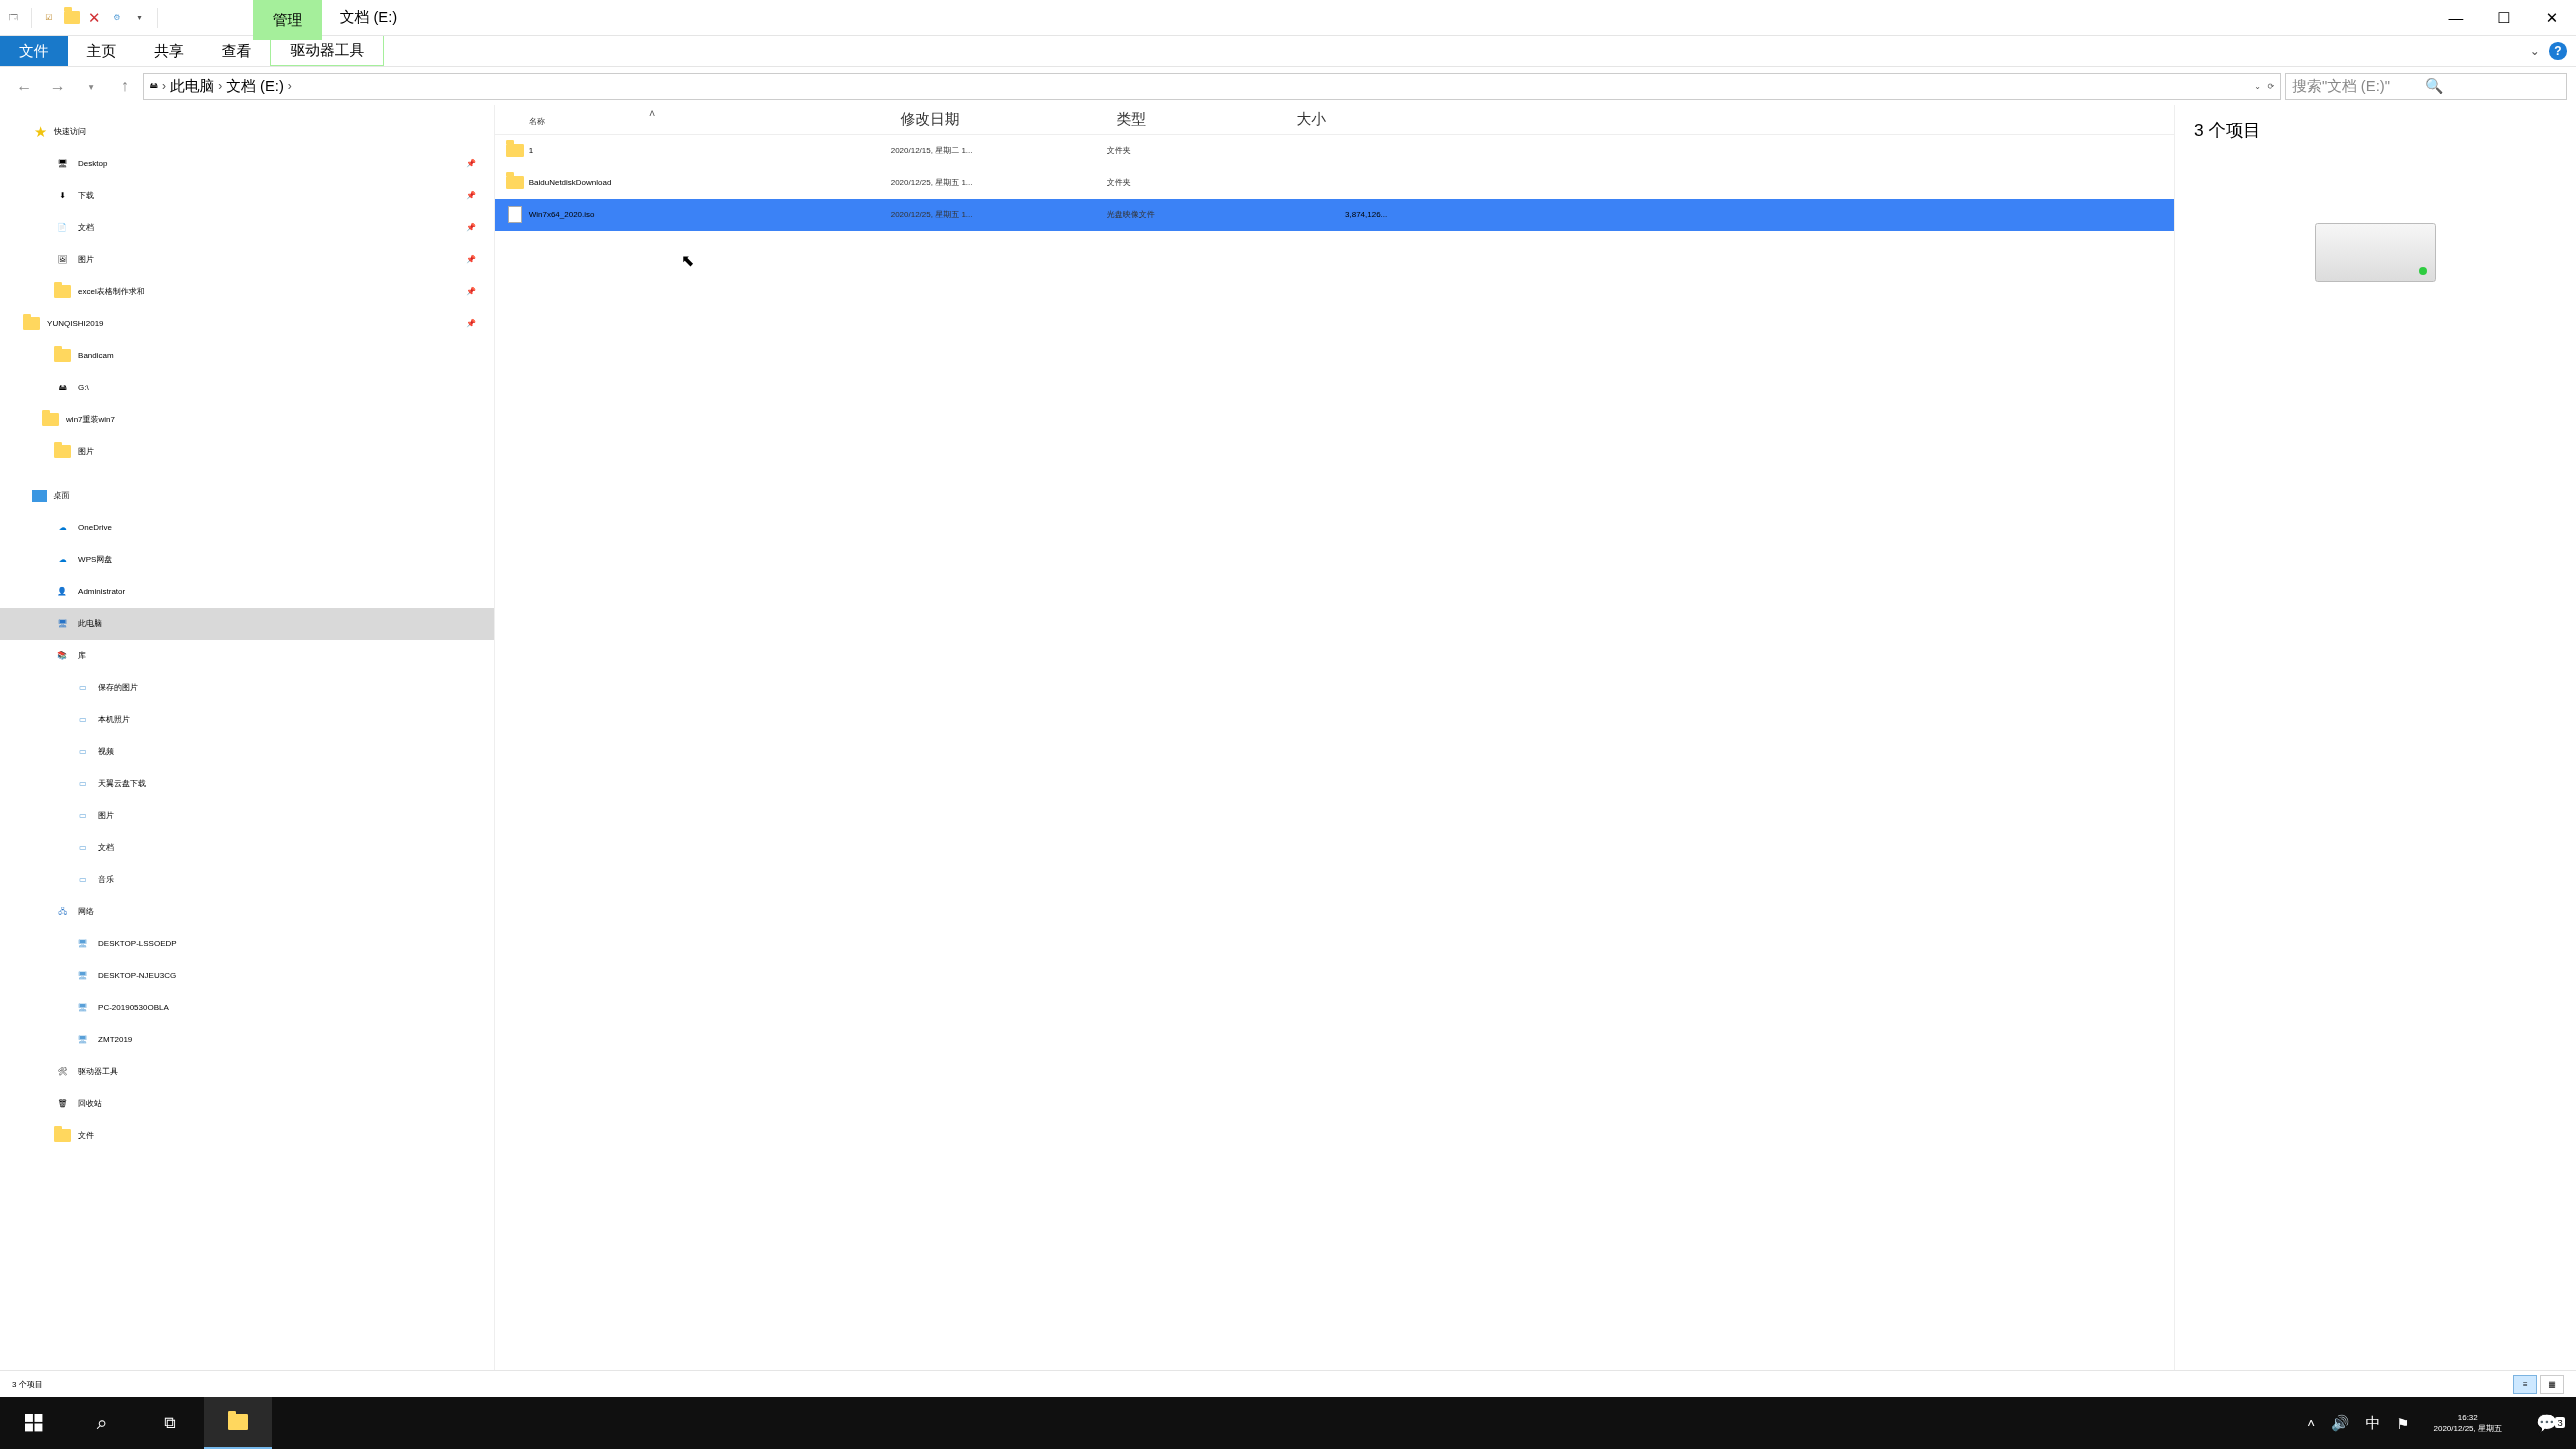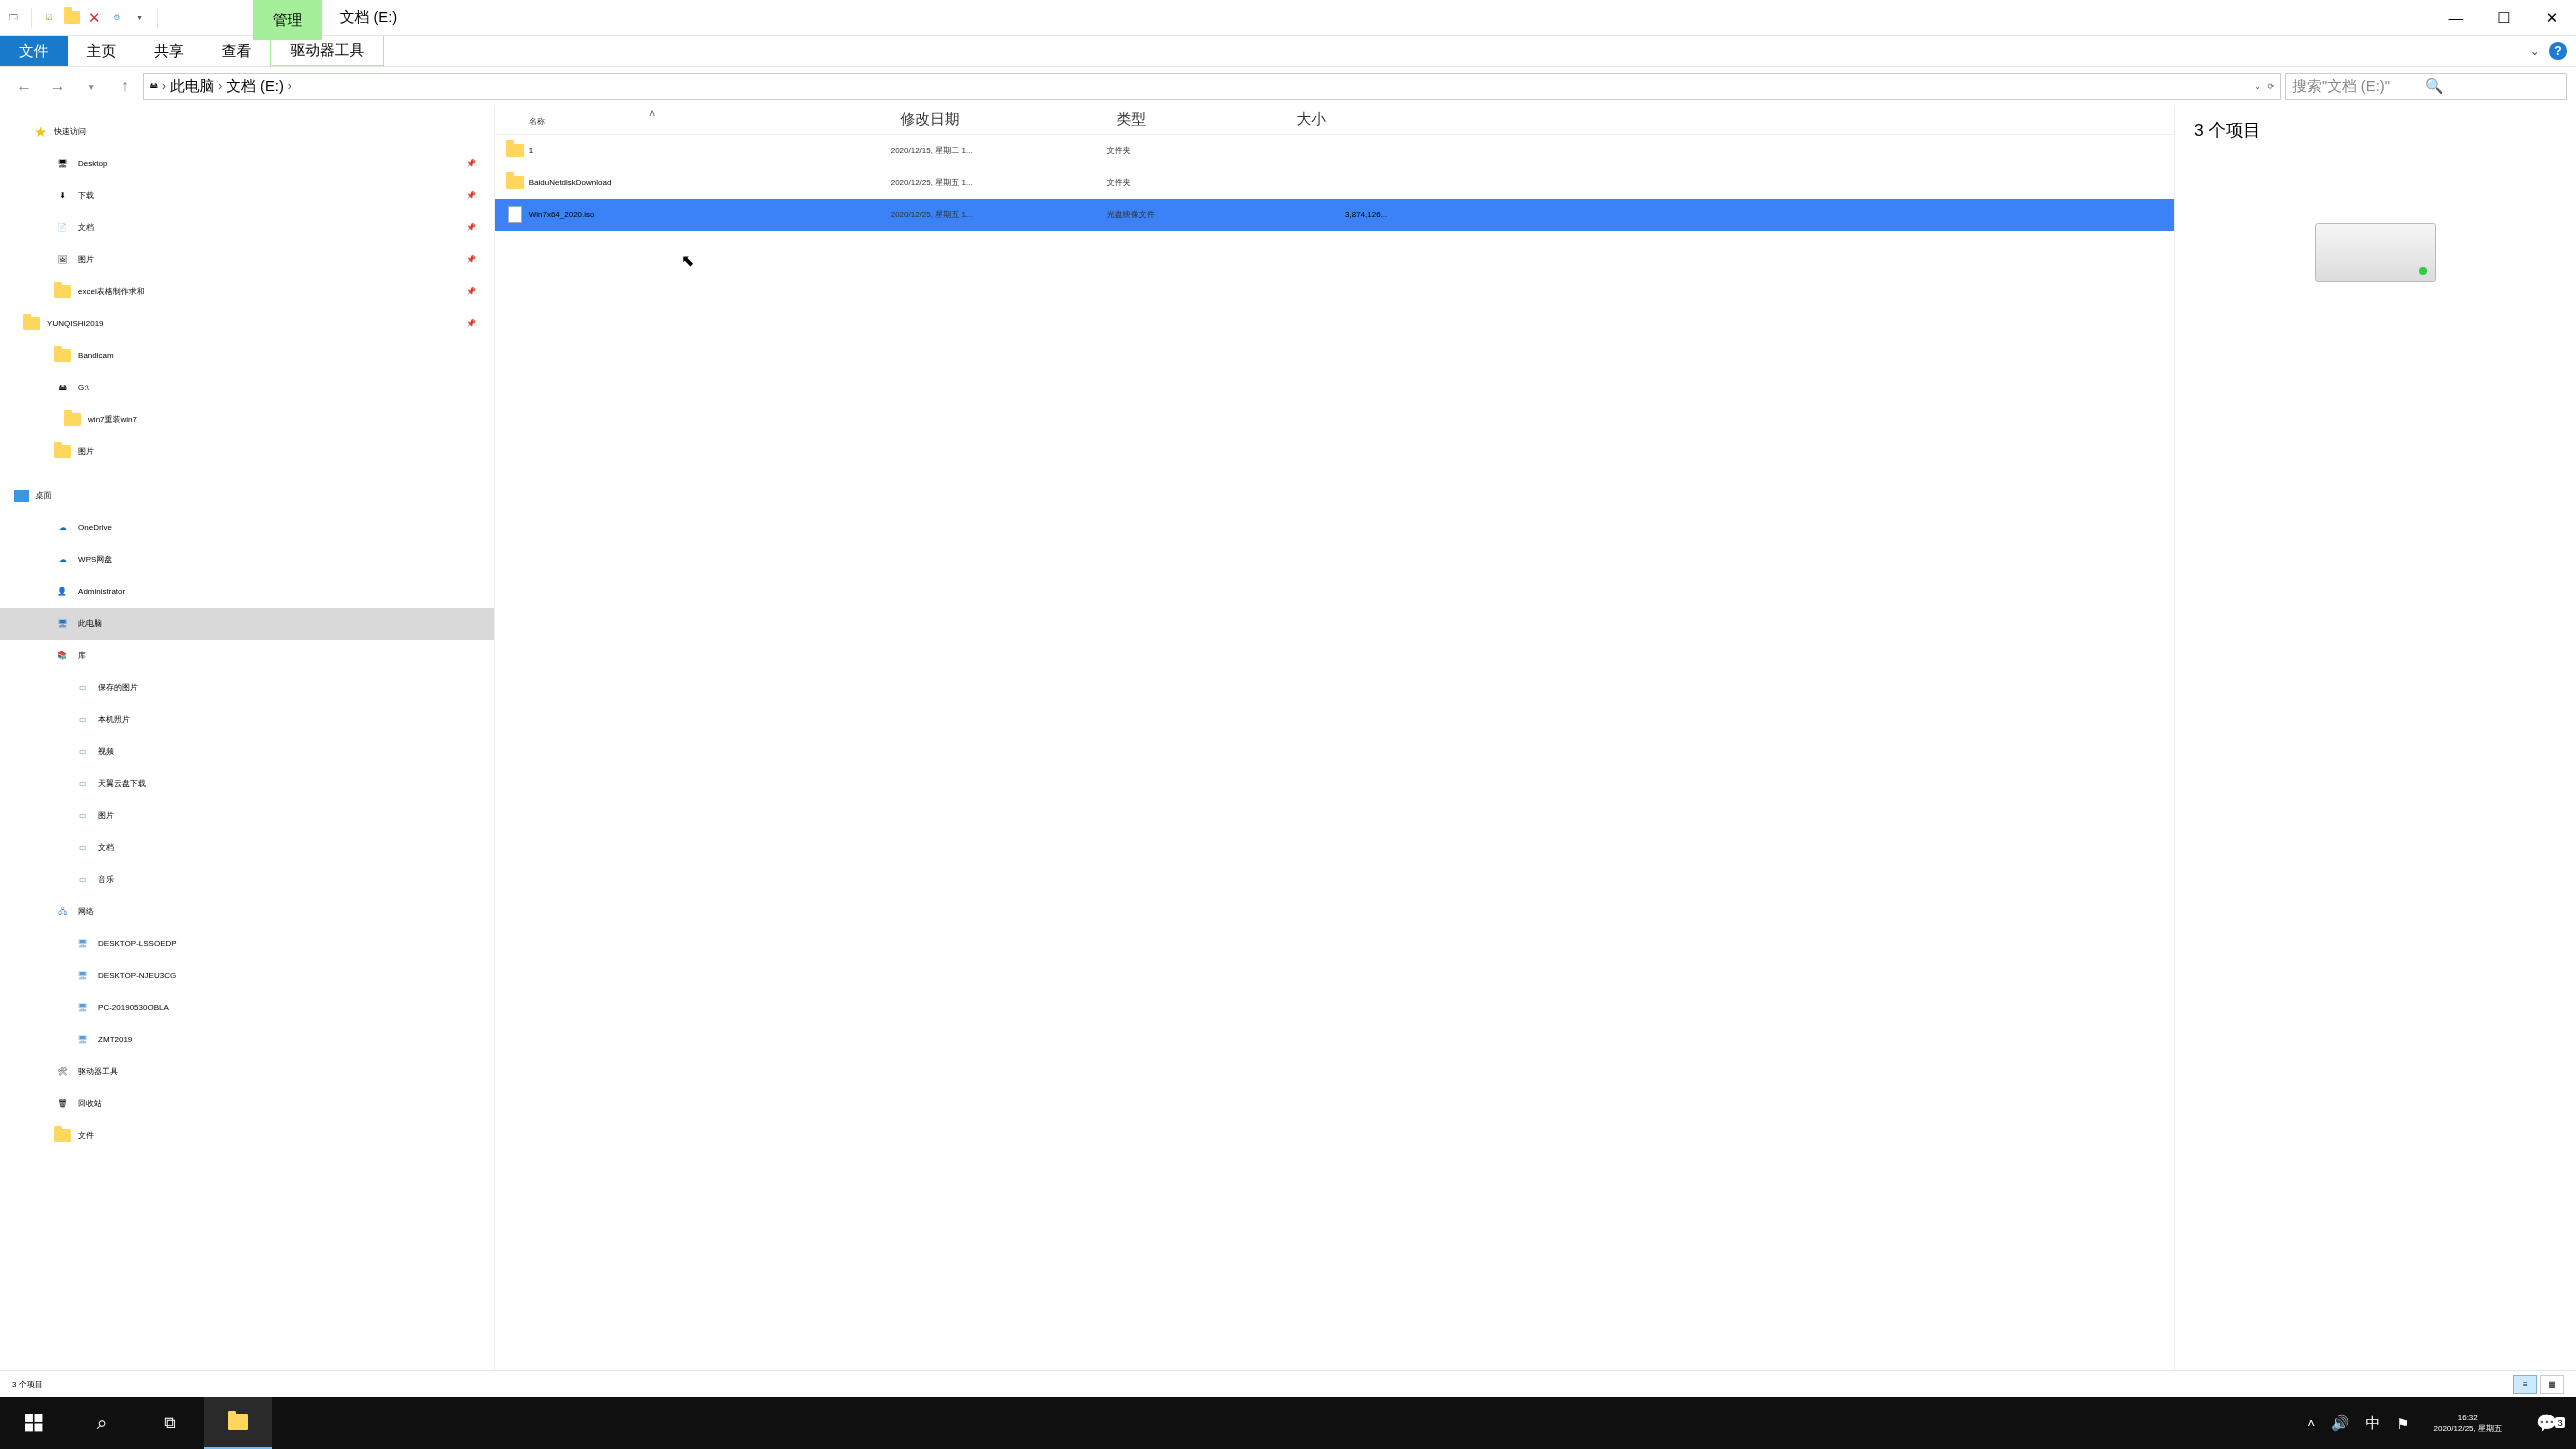--- a/index.html
+++ b/index.html
@@ -198,36 +198,36 @@
           <div class="navitem" style="padding-left: 54px;">
             <span class="nav-icon">
               <span class="folder-glyph"></span>
             </span>
             <span>Bandicam</span>
           </div>
           <div class="navitem" style="padding-left: 54px;">
             <span class="nav-icon">🖴</span>
             <span>G:\</span>
           </div>
-          <div class="navitem" style="padding-left: 64px; text-align: right;">
+          <div class="navitem" style="padding-left: 42px; text-align: right;">
             <span class="nav-icon">
               <span class="folder-glyph"></span>
             </span>
             <span>win7重装win7</span>
           </div>
           <div class="navitem" style="padding-left: 54px;">
             <span class="nav-icon">
               <span class="folder-glyph"></span>
             </span>
             <span>图片</span>
           </div>
         </div>
       <div class="nav-spacer"></div>
 
-      <div class="navitem" style="padding-left:14px">
+      <div class="navitem" style="padding-left:32px">
         <span class="nav-icon" style="background:#3b97e2;width:14.8px;height:12px"></span>
         <span>桌面</span>
       </div>
       <div class="navitem" style="padding-left:54px">
         <span class="nav-icon" style="color:#0078d4">☁</span>
         <span>OneDrive</span>
       </div>
       <div class="navitem" style="padding-left:54px">
         <span class="nav-icon" style="color:#0078d4">☁</span>
         <span>WPS网盘</span>

